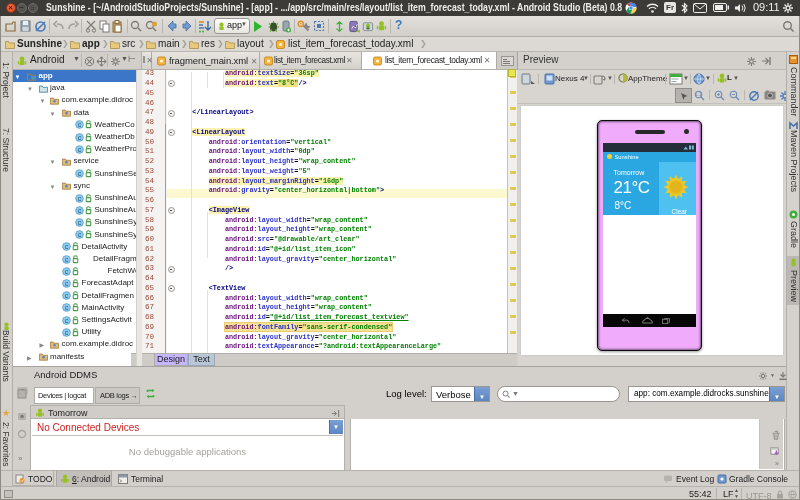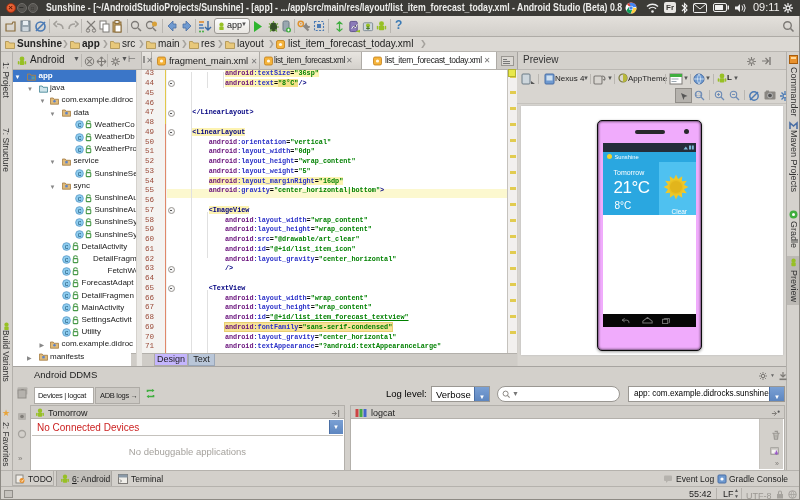--- a/index.html
+++ b/index.html
@@ -944,32 +944,20 @@
       <div style="position:absolute;left:0;top:27px;width:100%;text-align:center;color:#a5a29d;font-size:9.5px;">No debuggable applications</div>
       <div style="position:absolute;left:1px;top:1px;right:1px;height:15px;background:#fff;border-bottom:1px solid #c5c2bd;">
         <span style="position:absolute;left:5px;top:1.5px;color:#cc2222;font-size:10px;">No Connected Devices</span>
         <div style="position:absolute;right:0;top:0;width:13px;height:14px;background:linear-gradient(#7aa0d4,#5d86c0);border-left:1px solid #4a6fa5;">
             <span style="position:absolute;left:3px;top:4px;font-size:6px;color:#fff;">▼</span>
           </div>
       </div>
     </div>
   </div>
   <div id="logpane">
-    <div class="phead">
-      <svg style="position:absolute;left:4px;top:2px" width="12" height="10" viewBox="0 0 12 10">
-          <rect x="0.5" y="1" width="3" height="8" fill="#cc4444"></rect>
-          <rect x="4.5" y="1" width="3" height="8" fill="#44aa44"></rect>
-          <rect x="8.5" y="1" width="3" height="8" fill="#4466cc"></rect>
-        </svg>
-      <span style="position:absolute;left:20px;top:1.5px;">logcat</span>
-      <svg style="position:absolute;right:4px;top:2.5px" width="9" height="9" viewBox="0 0 10 10">
-          <path d="M1 5h5M3.5 2.5L6 5 3.5 7.5" fill="none" stroke="#7d7a76" stroke-width="1.1"></path>
-          <circle cx="8.5" cy="3" r="1.2" fill="#555"></circle>
-        </svg>
-    </div>
     <div class="pbody">
         <div style="position:absolute;right:1px;top:0;bottom:1px;width:23px;background:#d3d0cb;border-left:1px solid #c5c2bd;"></div>
       </div>
   </div>
   <svg class="abs" style="left:758px;top:63px" width="10" height="10" viewBox="0 0 11 11">
       <path d="M1.5 3.5h8M3 3.5L3.8 10h3.4L8 3.5M4 1.5h3v2" fill="none" stroke="#9a9792" stroke-width="1.2"></path>
       <path d="M4.3 5v3.5M5.5 5v3.5M6.7 5v3.5" stroke="#9a9792" stroke-width="0.8"></path>
     </svg>
   <svg class="abs" style="left:757px;top:79px" width="10" height="10" viewBox="0 0 11 11">
       <rect x="1" y="2" width="8" height="7" fill="#f5f3f0" stroke="#8a8782"></rect>

